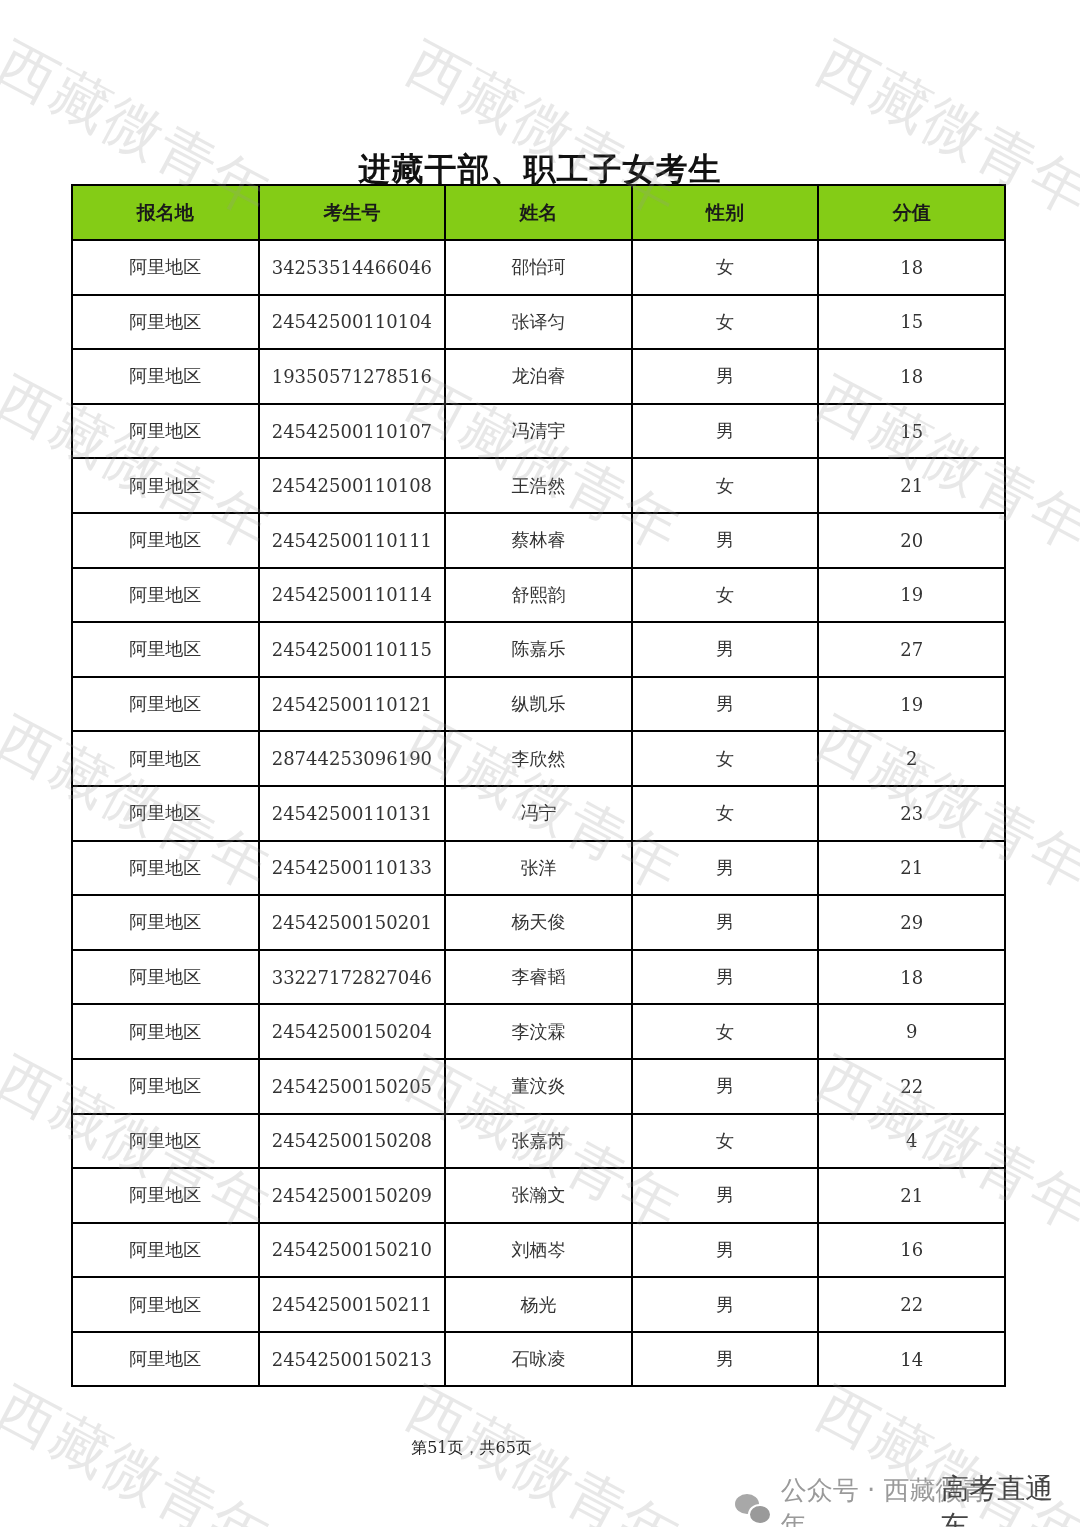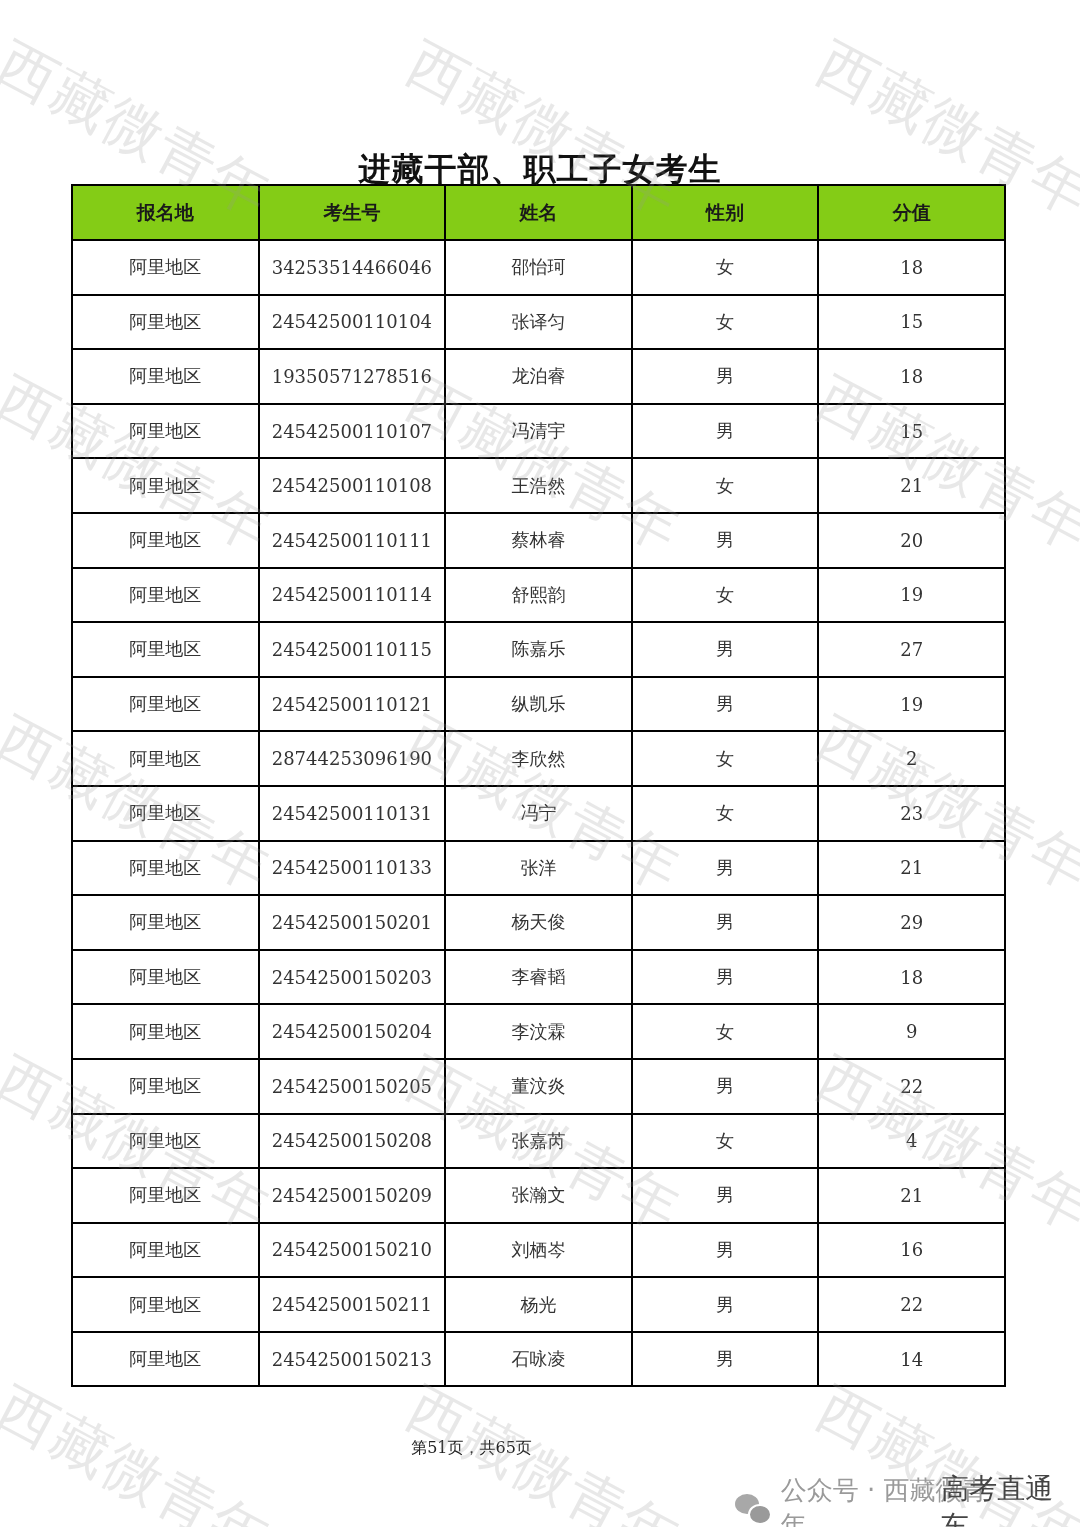--- a/index.html
+++ b/index.html
@@ -166,21 +166,21 @@
       </tr>
       <tr>
         <td>阿里地区</td>
         <td>24542500150201</td>
         <td>杨天俊</td>
         <td>男</td>
         <td>29</td>
       </tr>
       <tr>
         <td>阿里地区</td>
-        <td>24542500150203</td>
+        <td>33227172827046</td>
         <td>李睿韬</td>
         <td>男</td>
         <td>18</td>
       </tr>
       <tr>
         <td>阿里地区</td>
         <td>24542500150204</td>
         <td>李汶霖</td>
         <td>女</td>
         <td>9</td>

